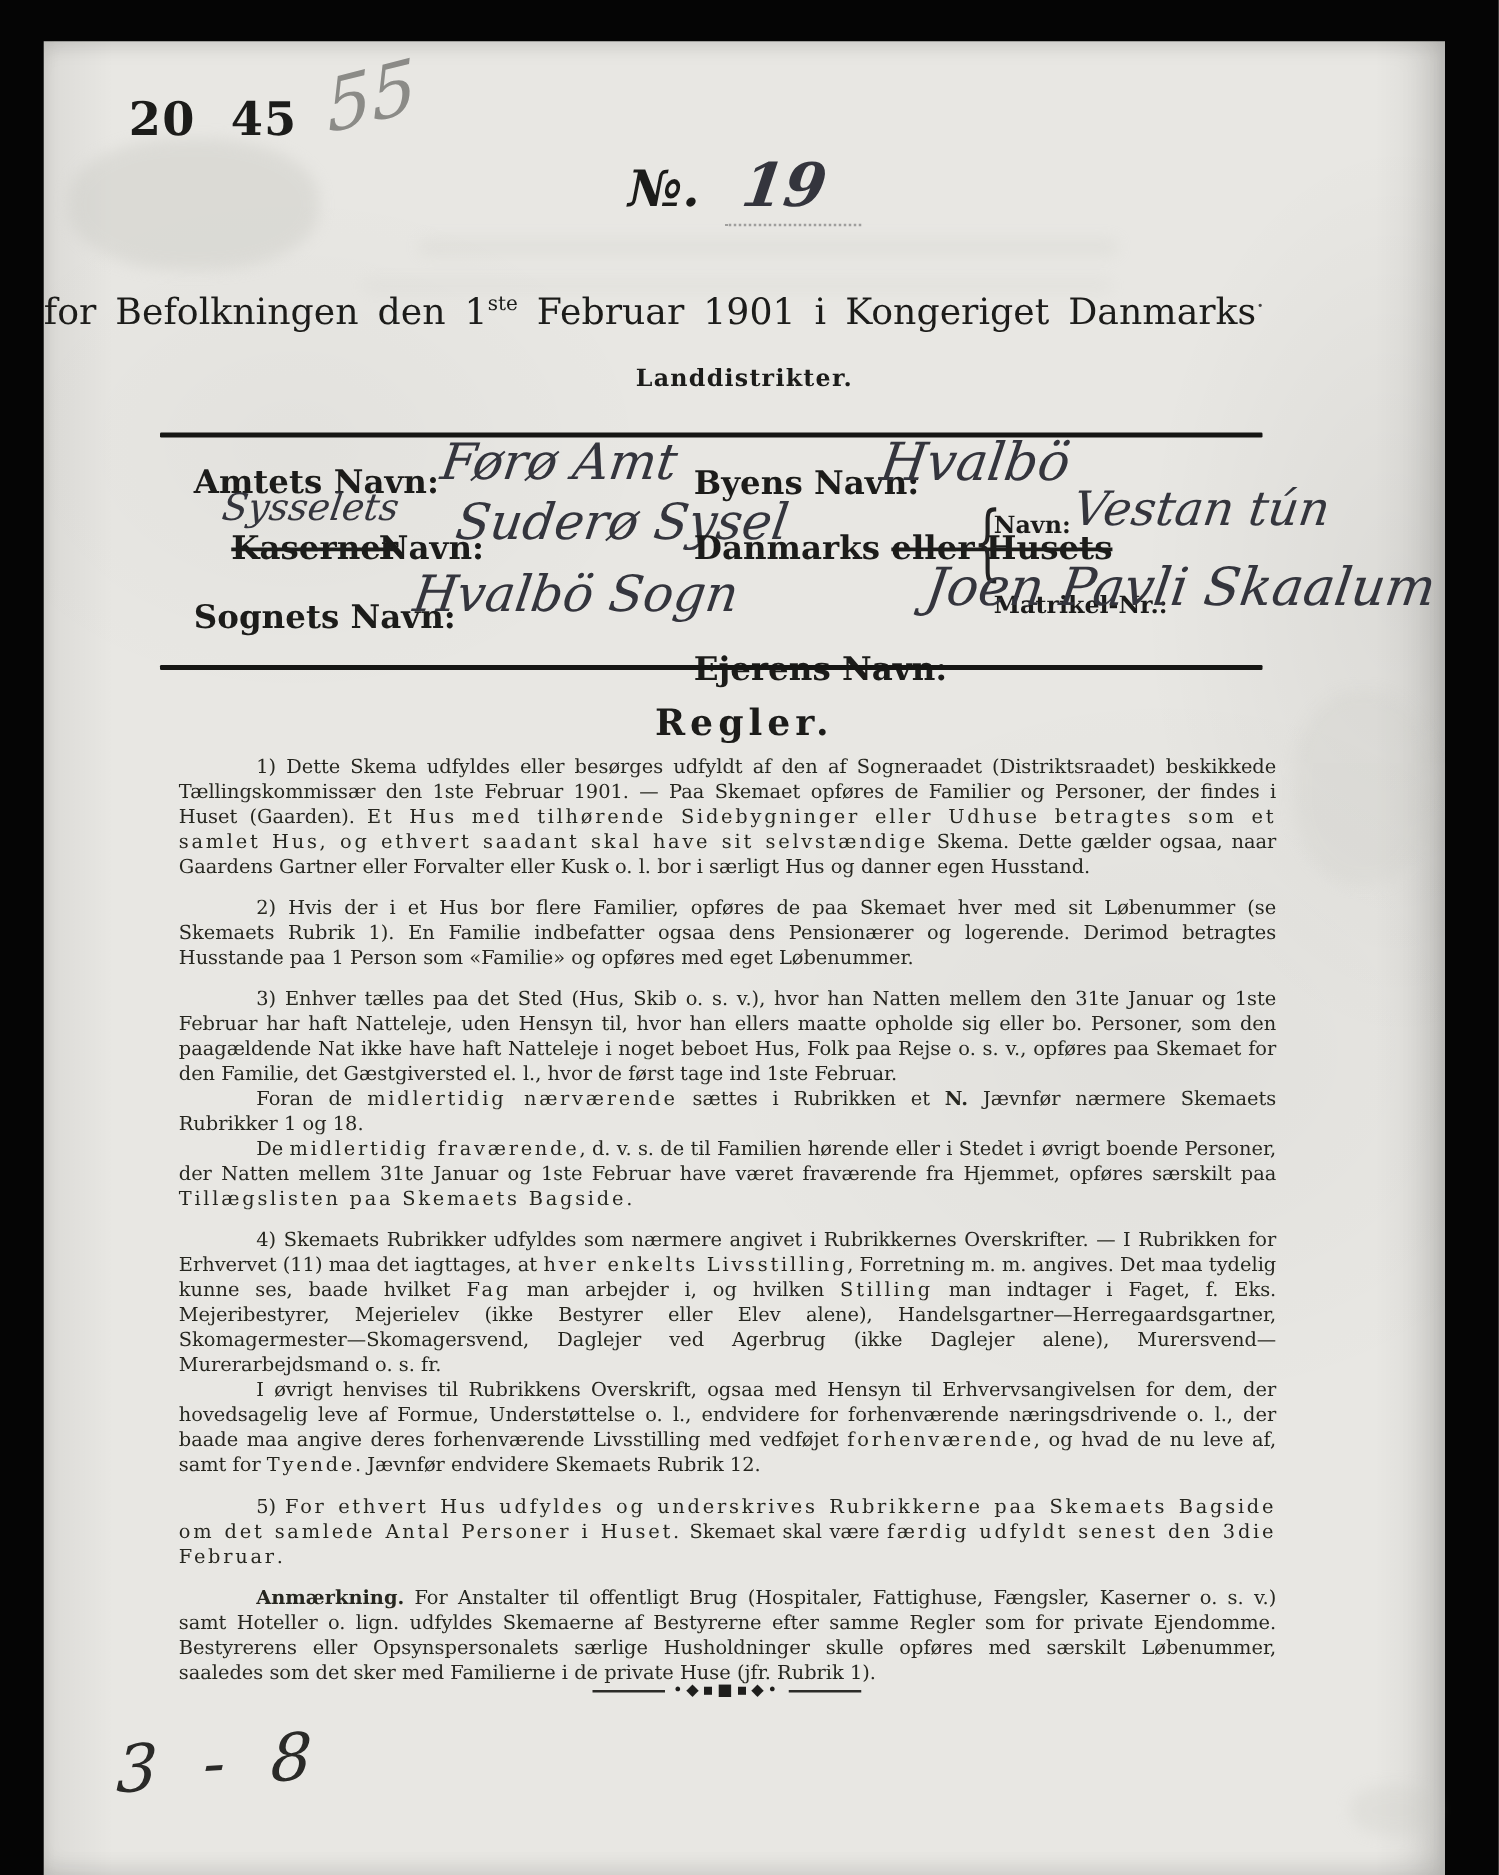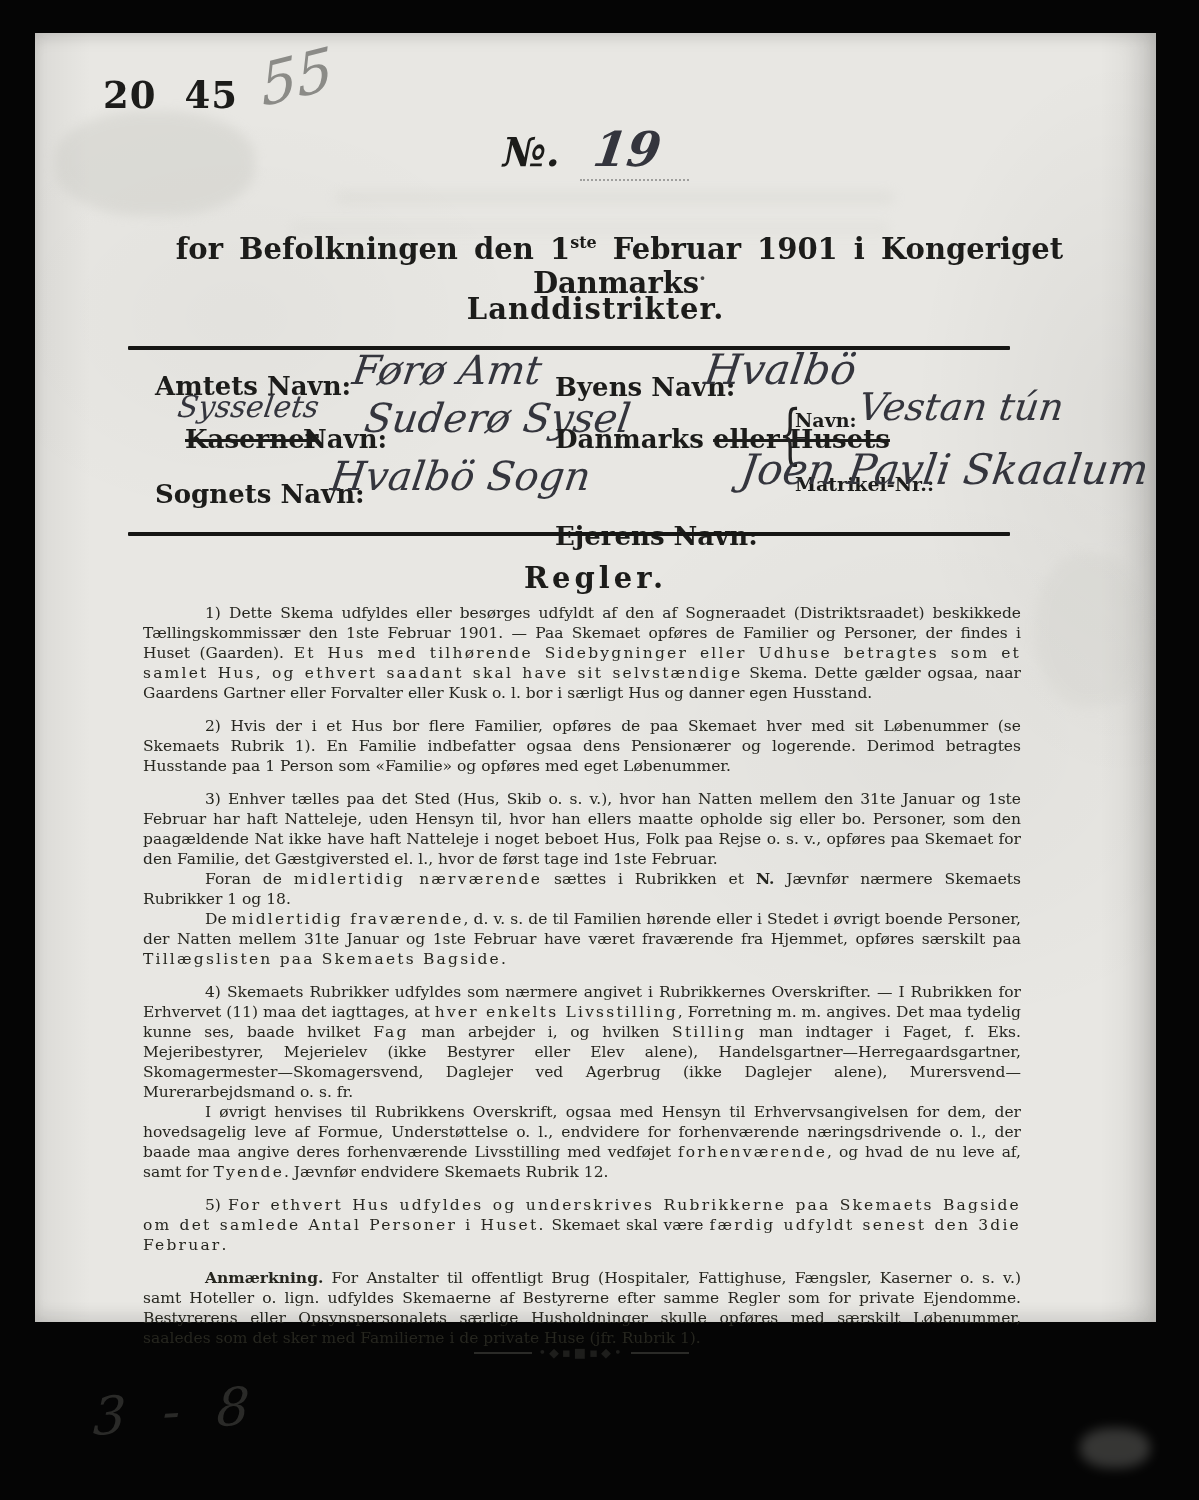--- a/index.html
+++ b/index.html
@@ -10,21 +10,21 @@
   *{margin:0;padding:0;box-sizing:border-box;}
   html,body{width:1199px;height:1500px;overflow:hidden;}
   body{
     background:#050505;
     font-family:"DejaVu Serif","Liberation Serif",serif;
     position:relative;
   }
   .paper{
     position:absolute;
     left:35px;top:33px;
-    width:1121px;height:1289px;
+    width:1121px;height:1468px;
     background:var(--paper);
     background-image:
       radial-gradient(ellipse 420px 300px at 18% 22%, rgba(0,0,0,0.025), transparent 70%),
       radial-gradient(ellipse 520px 420px at 80% 55%, rgba(0,0,0,0.03), transparent 70%),
       radial-gradient(ellipse 300px 520px at 97% 30%, rgba(0,0,0,0.05), transparent 70%),
       linear-gradient(90deg, rgba(0,0,0,0.06), rgba(0,0,0,0) 5%, rgba(0,0,0,0) 95%, rgba(0,0,0,0.07));
     box-shadow: inset -14px 0 22px rgba(0,0,0,0.10), inset 0 -8px 16px rgba(0,0,0,0.06), inset 0 6px 12px rgba(0,0,0,0.05);
     color:var(--ink);
   }
   .abs{position:absolute;}
@@ -41,24 +41,24 @@
   .stamp .sep{display:inline-block;width:28px;}
   .hw{font-style:italic;color:var(--hand);font-family:"DejaVu Serif","Liberation Serif",serif;transform:skewX(-8deg);display:inline-block;}
   .hw55{left:225px;top:10px;font-size:58px;color:#7b7b78;transform:rotate(-14deg) skewX(-10deg);opacity:.85;}
 
   .title-row{left:0;right:0;top:88px;display:flex;justify-content:center;align-items:baseline;gap:20px;}
   .title-main{font-size:63px;font-weight:bold;letter-spacing:7px;}
   .numero{font-size:40px;font-weight:bold;font-style:italic;letter-spacing:0;}
   .no-fill{border-bottom:2px dotted rgba(70,70,70,.45);padding:0 28px 2px 14px;}
   .list-no{font-size:48px;font-weight:bold;}
 
-  .subtitle{left:0;right:0;top:199px;text-align:center;font-size:29px;font-weight:bold;word-spacing:6px;padding-left:48px;}
+  .subtitle{left:0;right:0;top:199px;text-align:left;font-size:29px;font-weight:normal;word-spacing:6px;}
   .subtitle sup{font-size:16px;}
   .stray-dot{font-size:20px;vertical-align:top;color:#444;}
-  .subtitle2{left:0;right:0;top:259px;text-align:center;font-size:29px;font-weight:bold;letter-spacing:1px;}
+  .subtitle2{left:0;right:0;top:259px;text-align:center;font-size:19px;font-weight:bold;letter-spacing:1px;}
 
   .rule-line{left:93px;width:882px;height:4px;background:#161614;border-radius:1px;}
   .hr1{top:313px;}
   .hr2{top:499px;}
 
   
   .flabel{font-size:26px;font-weight:bold;white-space:nowrap;}
   .struck{text-decoration:line-through;text-decoration-thickness:2.5px;}
   .amt-l{left:120px;top:338px;}
   .amt-v{left:318px;top:314px;font-size:40px;}

